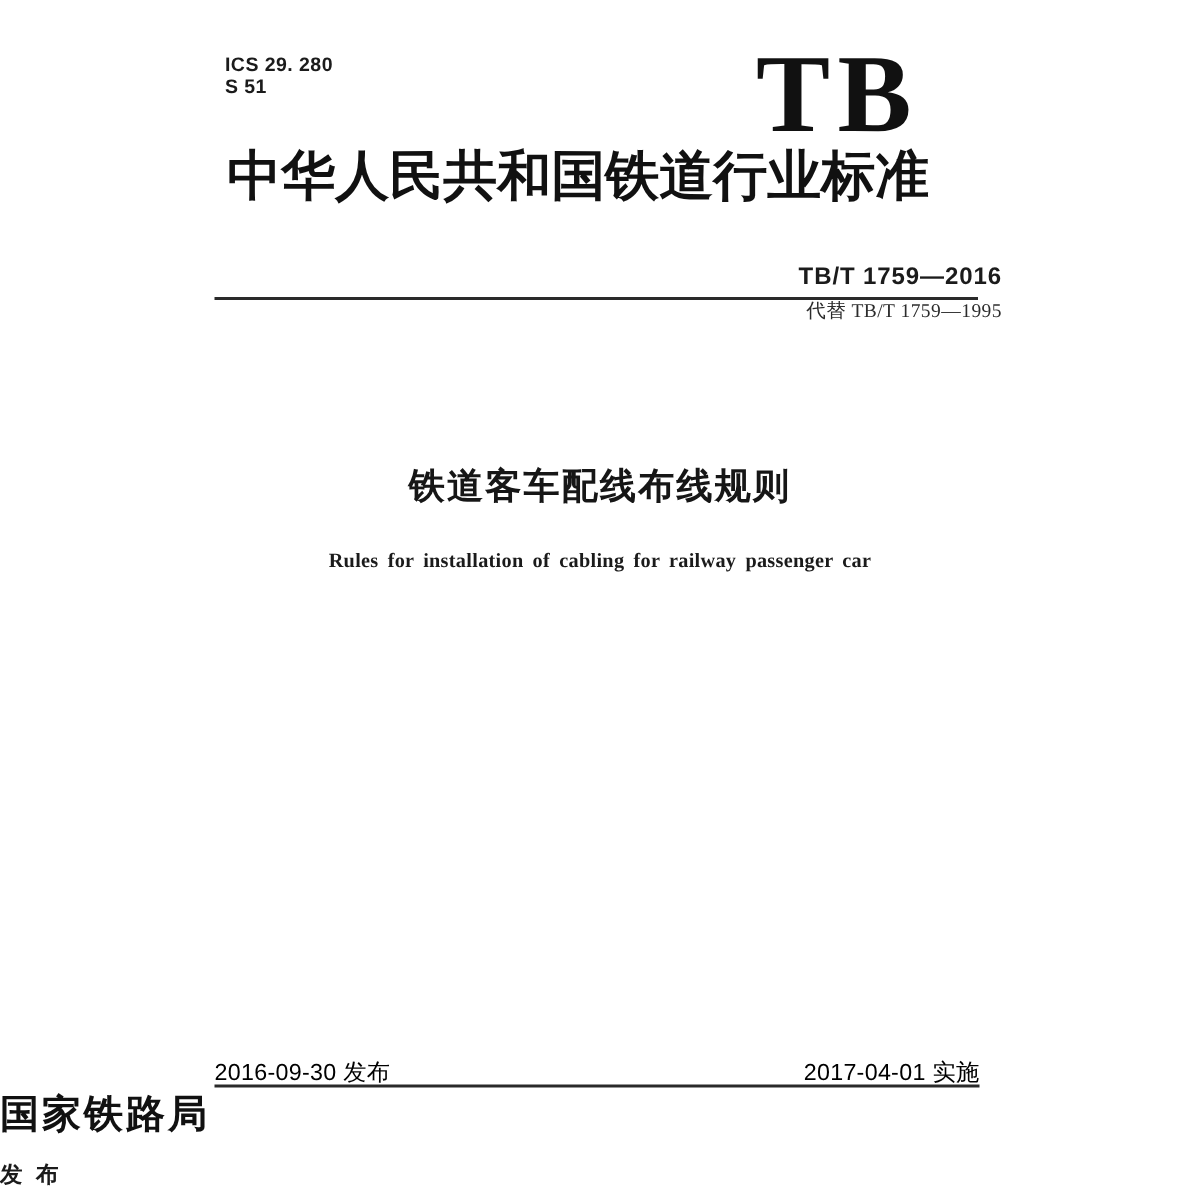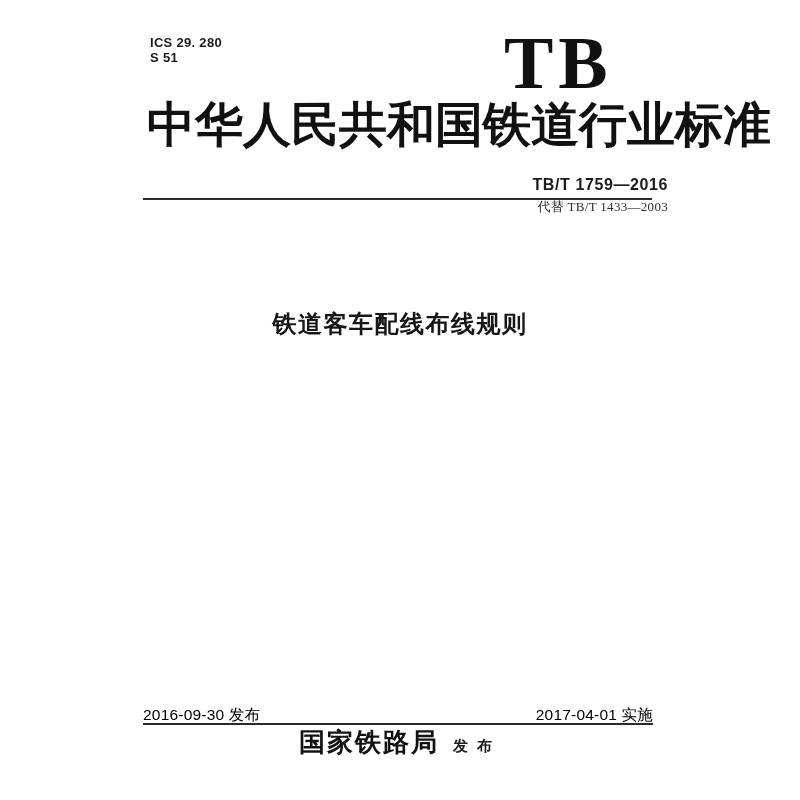--- a/index.html
+++ b/index.html
@@ -44,23 +44,23 @@
     color: #111111;
     margin-left: 20px;
   }
 
   
   .standard-class-title {
     position: absolute;
     left: 0;
     top: 93px;
     width: 771px;
-    text-align: right;
-    font-family: "Liberation Serif", serif;
-    font-size: 48px;
+    text-align: center;
+    font-family: "Liberation Serif", serif;
+    font-size: 36px;
     font-weight: 700;
     letter-spacing: 0px;
     color: #111111;
     white-space: nowrap;
   }
 
   
   .standard-number-block {
     position: absolute;
     right: 170px;
@@ -152,20 +152,21 @@
   .publisher-row {
     position: absolute;
     left: 0;
     top: 725px;
     width: 800px;
     display: flex;
     justify-content: center;
     align-items: baseline;
     gap: 14px;
     white-space: nowrap;
+    flex-direction: column;
   }
   .publisher-name {
     font-family: "Liberation Serif", serif;
     font-size: 26px;
     font-weight: 700;
     letter-spacing: 2px;
     color: #111111;
   }
   .publisher-action {
     font-family: "Liberation Sans", sans-serif;
@@ -184,26 +185,27 @@
     <div>ICS 29. 280</div>
     <div>S 51</div>
   </div>
 
   <div class="tb-logo">TB</div>
 
   <div class="standard-class-title">中华人民共和国铁道行业标准</div>
 
   <div class="standard-number-block">
     <div class="standard-code">TB/T 1759—2016</div>
-    <div class="superseded">代替 TB/T 1433—2003</div>
+    <div class="superseded">代替 TB/T 1759—1995</div>
   </div>
 
   <div class="rule rule-top"></div>
 
   <div class="doc-title-cn">铁道客车配线布线规则</div>
+  <div class="doc-title-en">Rules for installation of cabling for railway passenger car</div>
 
   <div class="dates-row">
     <span>2016-09-30 发布</span>
     <span>2017-04-01 实施</span>
   </div>
 
   <div class="rule rule-bottom"></div>
 
   <div class="publisher-row">
     <span class="publisher-name">国家铁路局</span>

